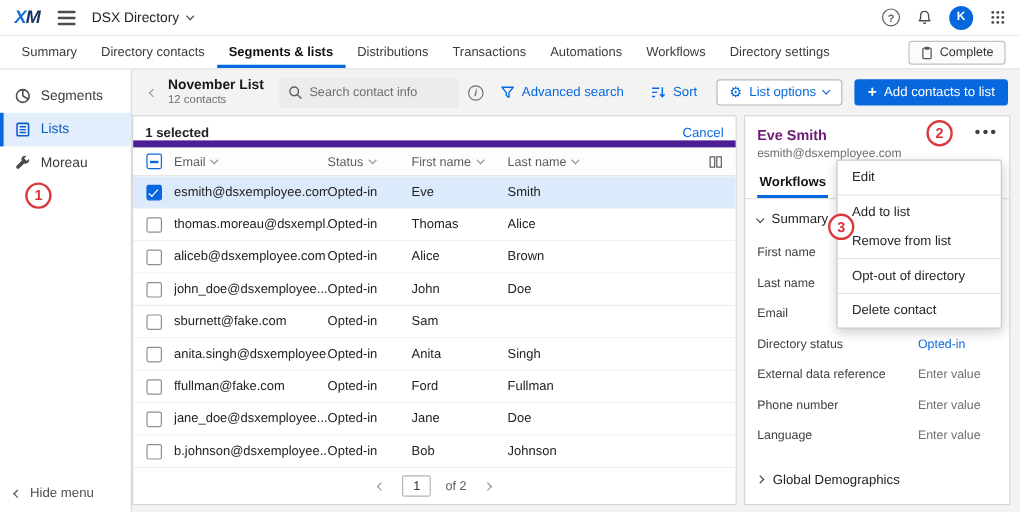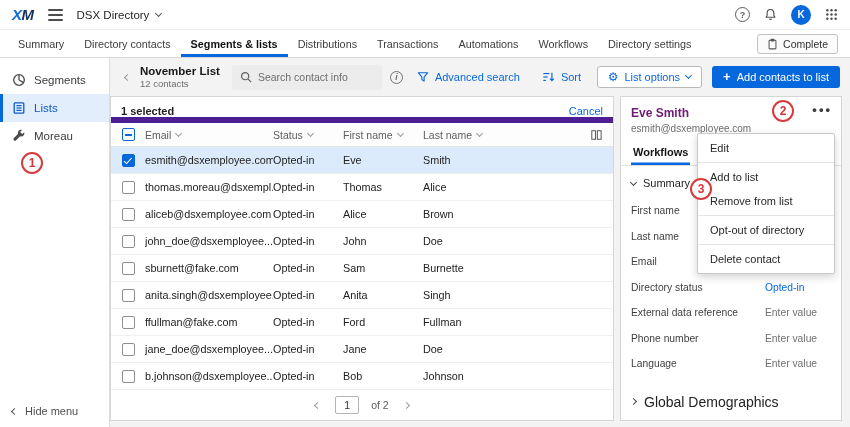--- a/index.html
+++ b/index.html
@@ -90,21 +90,21 @@
   .more-btn{position:absolute;top:8px;right:9px;color:#3f3f3f;font-size:13px;letter-spacing:2px;font-weight:bold;cursor:pointer;line-height:10px}
   .dp-tabs{display:flex;border-bottom:1px solid #e0e0e0;padding:0 10px;margin-top:6px}
   .dp-tab{padding:6px 2px 7px;font-size:11px;color:#151515;box-shadow:inset 0 -2.5px 0 #0768dd;font-weight:bold;cursor:pointer}
   .dp-body{padding:11px 12px 0 10px;flex:1}
   .sec-head{display:flex;align-items:center;gap:7px;font-size:11px;color:#222;cursor:pointer}
   .fields{margin-top:9px}
   .frow{display:flex;align-items:center;min-height:25.5px;font-size:10.3px}
   .flabel{flex:1;color:#3f3f3f;white-space:nowrap}
   .fvalue{flex:0 0 64px;color:#6f6f6f;white-space:nowrap}
   .fvalue.link{color:#0768dd;cursor:pointer}
-  .sec-collapsed{display:flex;align-items:center;gap:8px;font-size:14px;color:#222;margin-top:17px;cursor:pointer}
+  .sec-collapsed{display:flex;align-items:center;gap:8px;font-size:11px;color:#222;margin-top:17px;cursor:pointer}
 
   
   .ctx-menu{position:absolute;left:697px;top:133px;width:138px;background:#fff;border:1px solid #c9c9c9;border-radius:2px;box-shadow:0 3px 9px rgba(0,0,0,.18);z-index:20;padding:2px 0}
   .ctx-item{padding:6px 12px;font-size:11px;color:#262626;cursor:pointer;white-space:nowrap}
   .ctx-div{height:1px;background:#e4e4e4;margin:2px 0}
 
   
   .ann{position:absolute;width:22px;height:22px;border-radius:50%;background:#fff;border:2px solid #d93a3e;color:#d93238;display:flex;align-items:center;justify-content:center;font-size:12px;font-weight:bold;z-index:30}
   .ann1{left:21px;top:152px}
   .ann2{left:772px;top:100px}
@@ -318,21 +318,20 @@
               <span class="col-first">John</span>
               <span class="col-last">Doe</span>
             </div>
             <div class="trow">
               <span class="col-check">
                   <span class="cb"></span>
                 </span>
               <span class="col-email">sburnett@fake.com</span>
               <span class="col-status">Opted-in</span>
               <span class="col-first">Sam</span>
-              <span class="col-last">Burnette</span>
             </div>
             <div class="trow">
               <span class="col-check">
                   <span class="cb"></span>
                 </span>
               <span class="col-email">anita.singh@dsxemployee...</span>
               <span class="col-status">Opted-in</span>
               <span class="col-first">Anita</span>
               <span class="col-last">Singh</span>
             </div>

